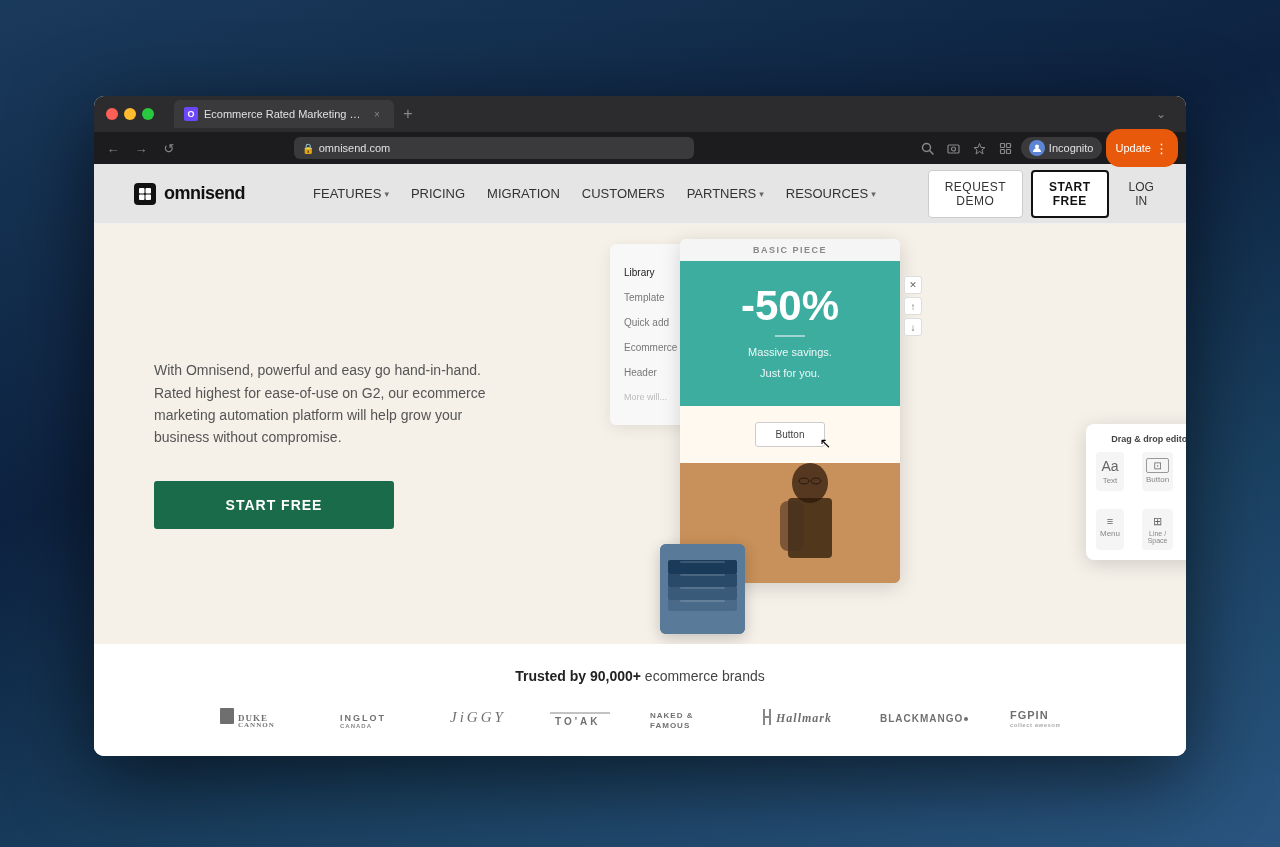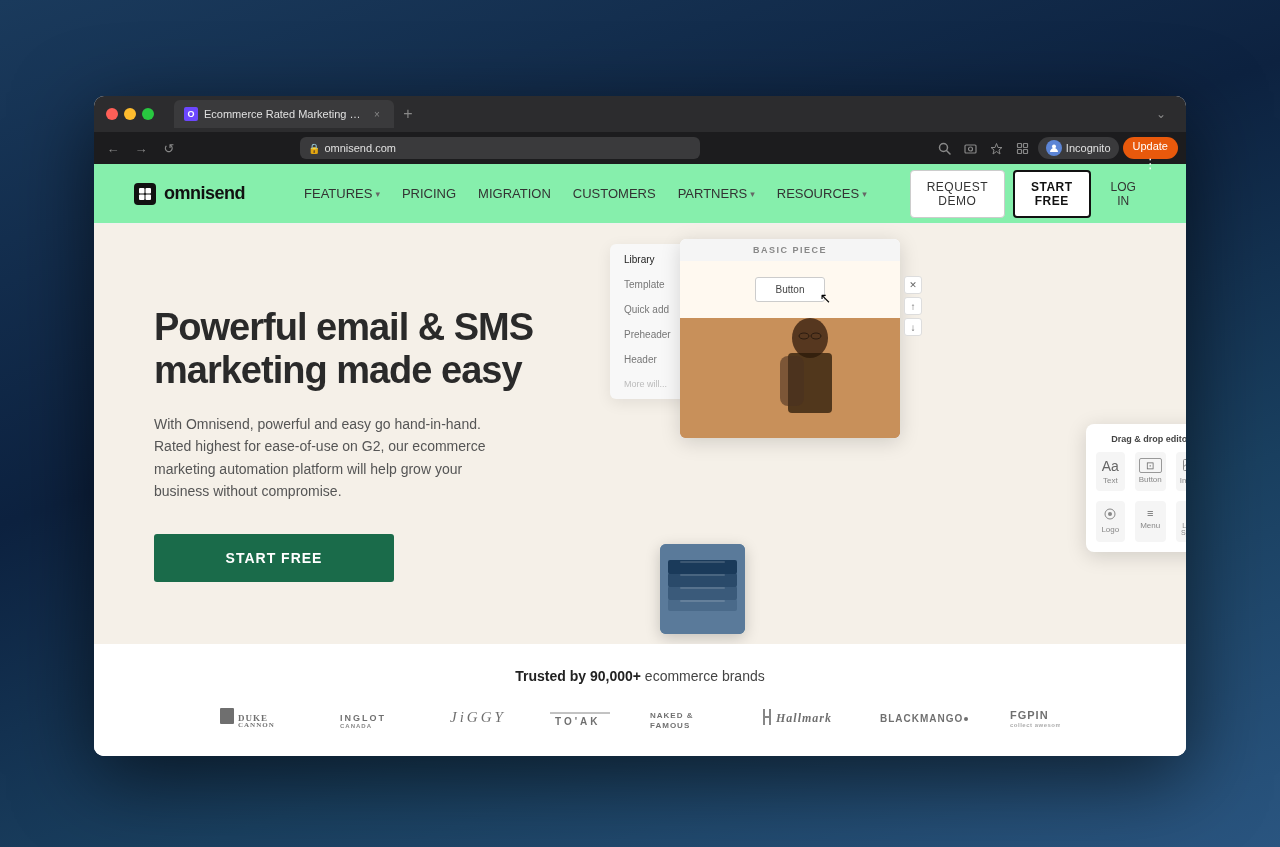--- a/index.html
+++ b/index.html
@@ -222,46 +222,45 @@
     .profile-name {
       font-size: 11px;
       color: #e0e0e0;
     }
 
     .update-btn {
       background: #e8590c;
       color: #fff;
       border: none;
       border-radius: 14px;
-      padding: 3px 10px;
+      padding: 14px 10px;
       font-size: 11px;
       cursor: pointer;
       display: flex;
       align-items: center;
       gap: 4px;
-      height: 22px;
-      flex-direction: column;
+      height: 38px;
     }
 
     
     .website {
       background: #fff;
       height: 592px;
       overflow: hidden;
     }
 
     
     .site-nav {
       height: 60px;
-      background: #86efac;
+      background: #e5e5e5;
       display: flex;
       align-items: center;
       padding: 0 40px;
       border-bottom: 1px solid #f0f0f0;
-      gap: 35px;
+      gap: 44px;
     }
 
     .logo-area {
       display: flex;
       align-items: center;
       gap: 8px;
       margin-right: 16px;
     }
 
     .logo-icon {
@@ -495,22 +494,22 @@
     .dragdrop-title {
       font-size: 9px;
       color: #444;
       font-weight: 600;
       margin-bottom: 8px;
       text-align: center;
     }
 
     .dragdrop-grid {
       display: grid;
-      grid-template-columns: 1fr 1fr 1fr;
-      gap: 10px;
+      grid-template-columns: 1fr 1fr 1fr 1fr;
+      gap: 18px;
     }
 
     .dragdrop-item {
       background: #f5f5f5;
       border-radius: 4px;
       padding: 6px 4px;
       text-align: center;
     }
 
     .dragdrop-item-icon {
@@ -541,21 +540,21 @@
 
     
     .sidebar-panel {
       position: absolute;
       left: -30px;
       top: 20px;
       width: 90px;
       background: #f8f8f8;
       border-radius: 6px;
       box-shadow: 0 4px 15px rgba(0,0,0,0.08);
-      padding: 3px 0;
+      padding: 16px 0;
     }
 
     .sidebar-panel-item {
       padding: 7px 14px;
       font-size: 10px;
       color: #777;
       cursor: pointer;
       white-space: nowrap;
     }
 
@@ -733,39 +732,44 @@
 
         <div class="nav-actions">
           <button class="btn-demo">REQUEST DEMO</button>
           <button class="btn-start">START FREE</button>
           <button class="btn-login">LOG IN</button>
         </div>
       </nav>
 
       <div class="hero">
         <div class="hero-content">
-          <h1 class="hero-title">Powerful email &amp; SMS marketing made easy</h1>
           <p class="hero-description">With Omnisend, powerful and easy go hand-in-hand. Rated highest for ease-of-use on G2, our ecommerce marketing automation platform will help grow your business without compromise.</p>
           <button class="btn-hero-start">START FREE</button>
         </div>
 
         <div class="hero-visual">
 
           <div class="sidebar-panel">
             <div class="sidebar-panel-item active">Library</div>
             <div class="sidebar-panel-item">Template</div>
             <div class="sidebar-panel-item">Quick add</div>
-            <div class="sidebar-panel-item">Preheader</div>
+            <div class="sidebar-panel-item">Ecommerce</div>
             <div class="sidebar-panel-item">Header</div>
             <div class="sidebar-panel-item" style="color:#bbb;font-size:9px;">More will...</div>
           </div>
 
           <div class="email-card">
             <div class="email-card-header">BASIC PIECE</div>
 
+            <div class="email-card-body">
+              <div class="email-discount">-50%</div>
+              <div class="email-divider"></div>
+              <div class="email-subtitle">Massive savings.</div>
+              <div class="email-subtitle">Just for you.</div>
+            </div>
 
             <div class="email-btn-area">
               <div class="email-btn-inner">
                 <div class="email-btn">Button</div>
                 <span class="cursor-icon">↖</span>
               </div>
             </div>
 
             <div style="height:120px;background:linear-gradient(135deg,#c9956a 0%,#b07848 100%);overflow:hidden;position:relative;">
 

